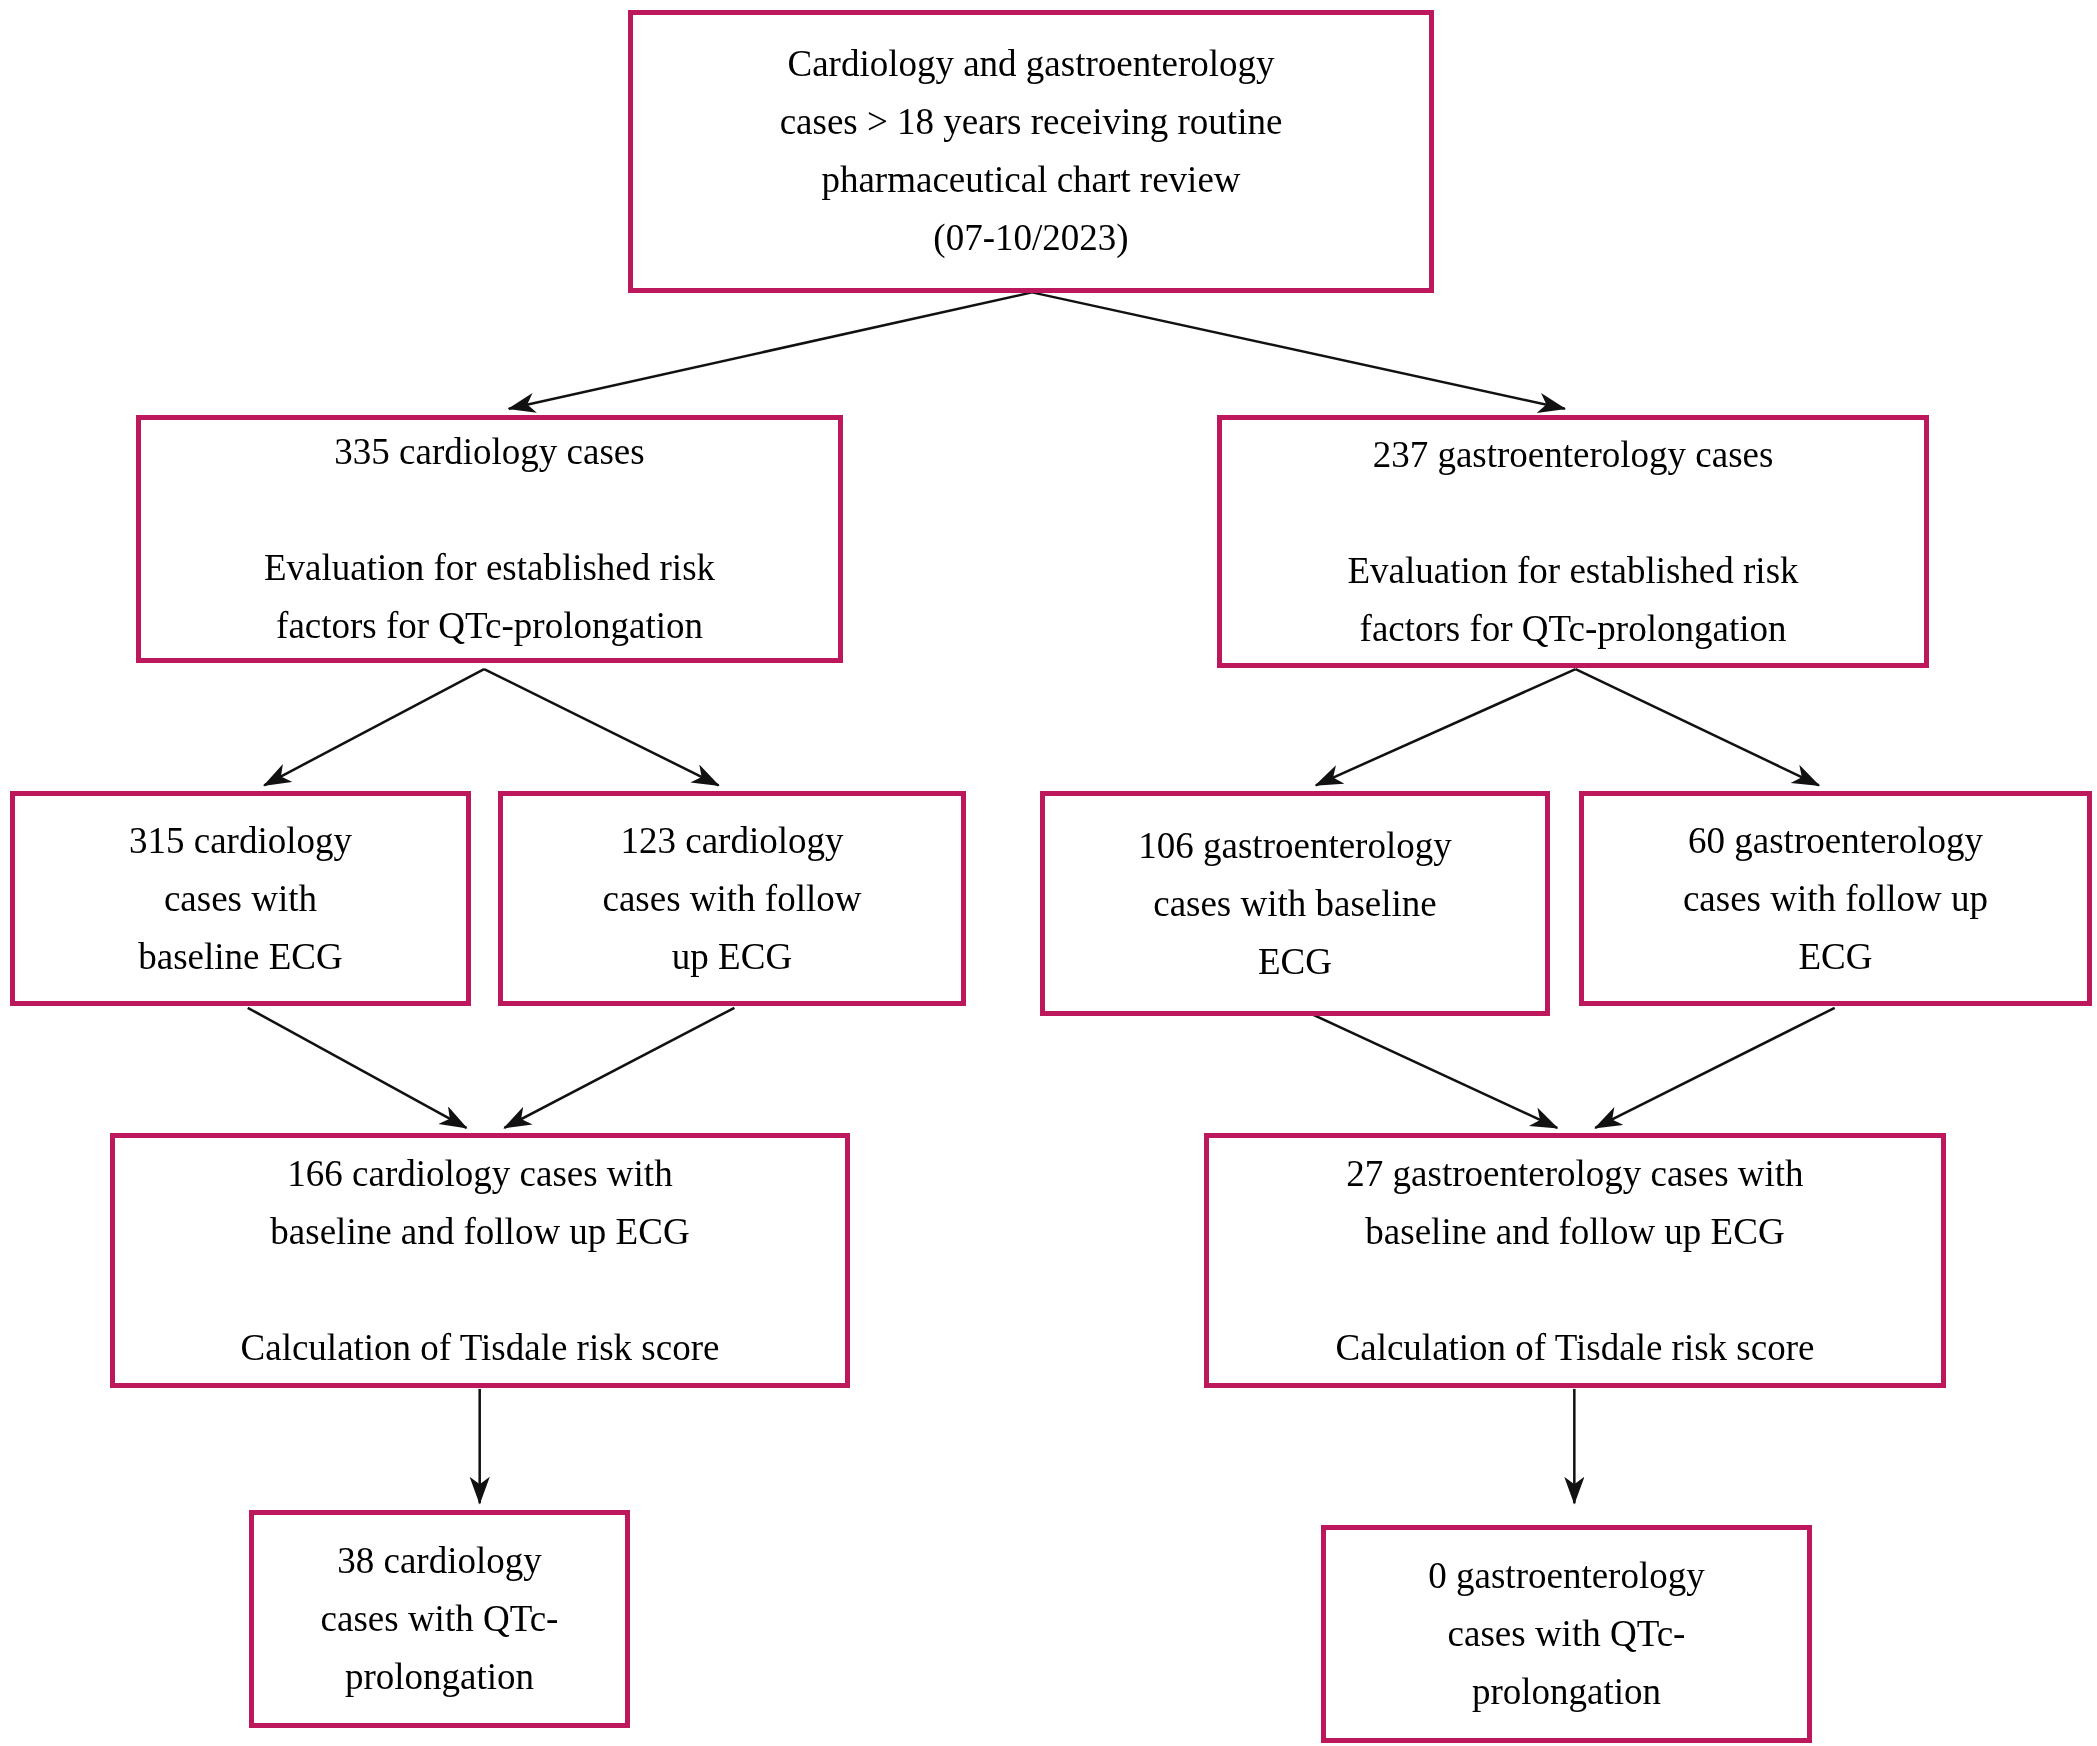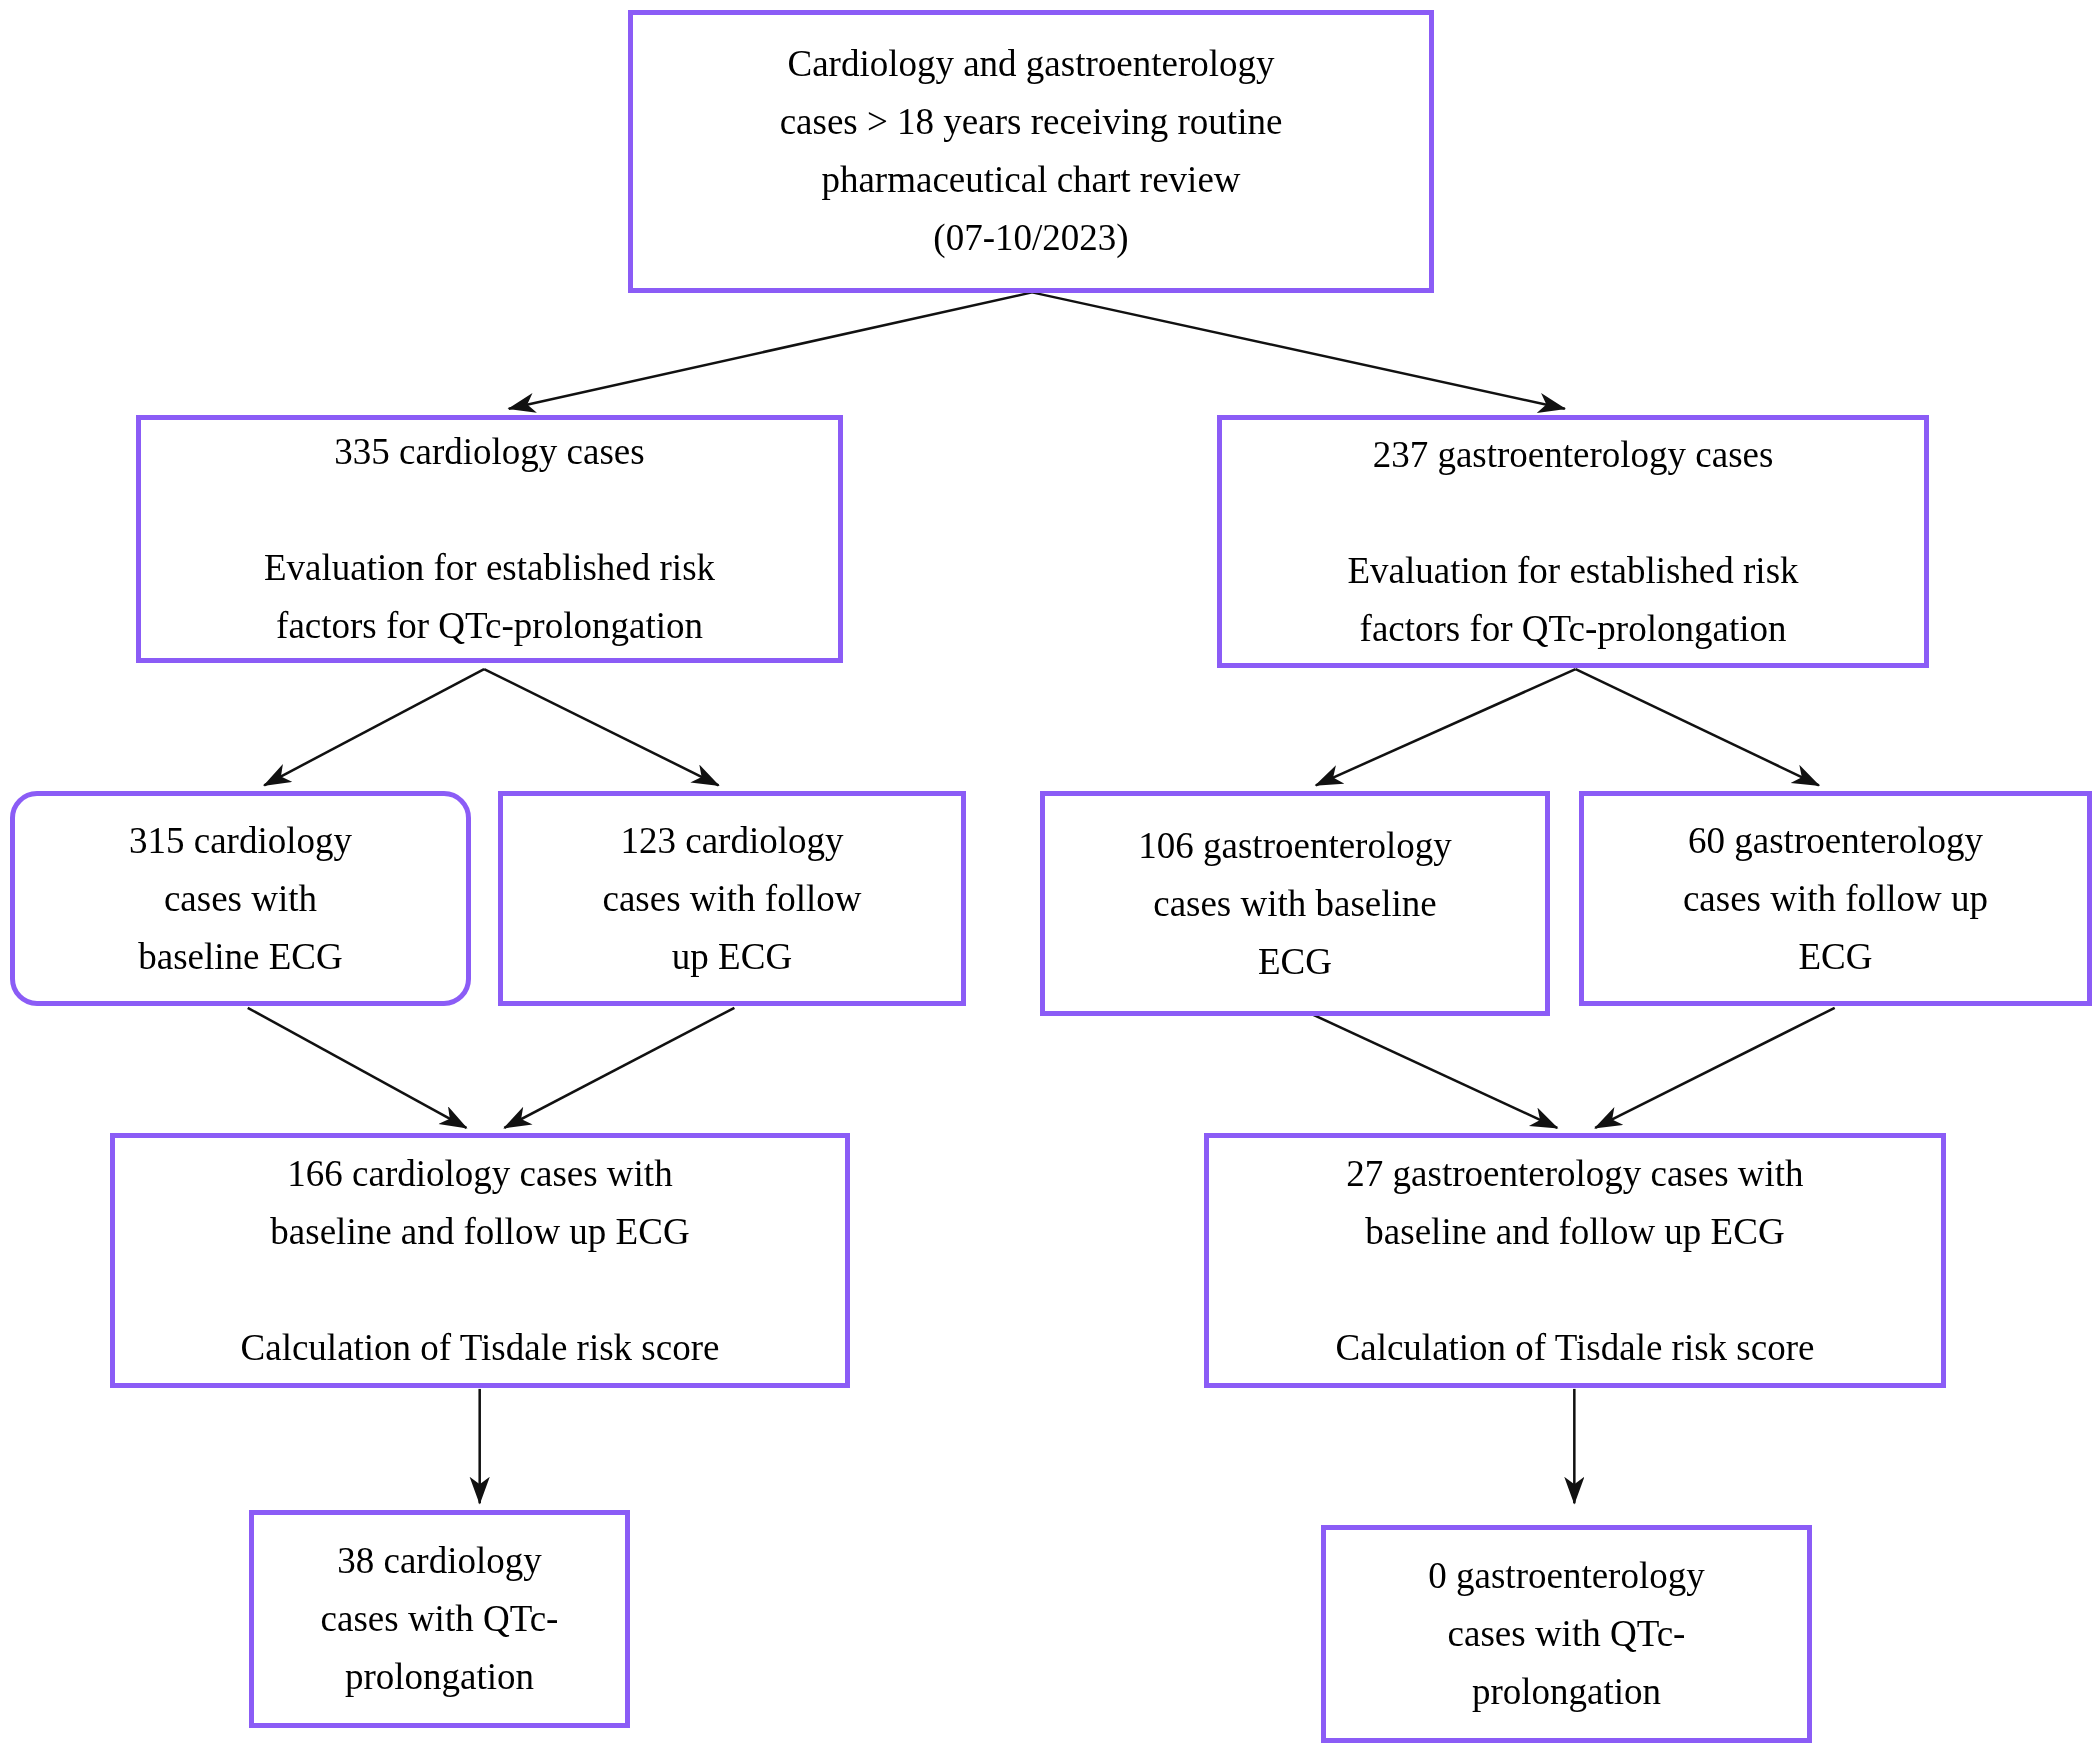--- a/index.html
+++ b/index.html
@@ -11,21 +11,21 @@
     position: relative;
     width: 2097px;
     height: 1747px;
     background: #ffffff;
     font-family: "Liberation Serif", "DejaVu Serif", serif;
     color: #000000;
   }
   .node {
     position: absolute;
     box-sizing: border-box;
-    border: 5px solid #8b5cf6;
+    border: 5px solid #be185d;
     background: #ffffff;
     display: flex;
     align-items: center;
     justify-content: center;
     text-align: center;
     white-space: pre-line;
     font-size: 37px;
     line-height: 58px;
     color: #000000;
     padding: 6.3px 12.6px;
@@ -75,21 +75,21 @@
   <div class="node" style="left:136px; top:415px; width:707px; height:248px;">335 cardiology cases
 
 Evaluation for established risk
 factors for QTc-prolongation</div>
 
   <div class="node" style="left:1217px; top:415px; width:712px; height:253px;">237 gastroenterology cases
 
 Evaluation for established risk
 factors for QTc-prolongation</div>
 
-  <div class="node" style="left:10px; top:791px; width:461px; height:215px;border-radius:27px;">315 cardiology
+  <div class="node" style="left:10px; top:791px; width:461px; height:215px;">315 cardiology
 cases with
 baseline ECG</div>
 
   <div class="node" style="left:498px; top:791px; width:468px; height:215px;">123 cardiology
 cases with follow
 up ECG</div>
 
   <div class="node" style="left:1040px; top:791px; width:510px; height:225px;">106 gastroenterology
 cases with baseline
 ECG</div>

